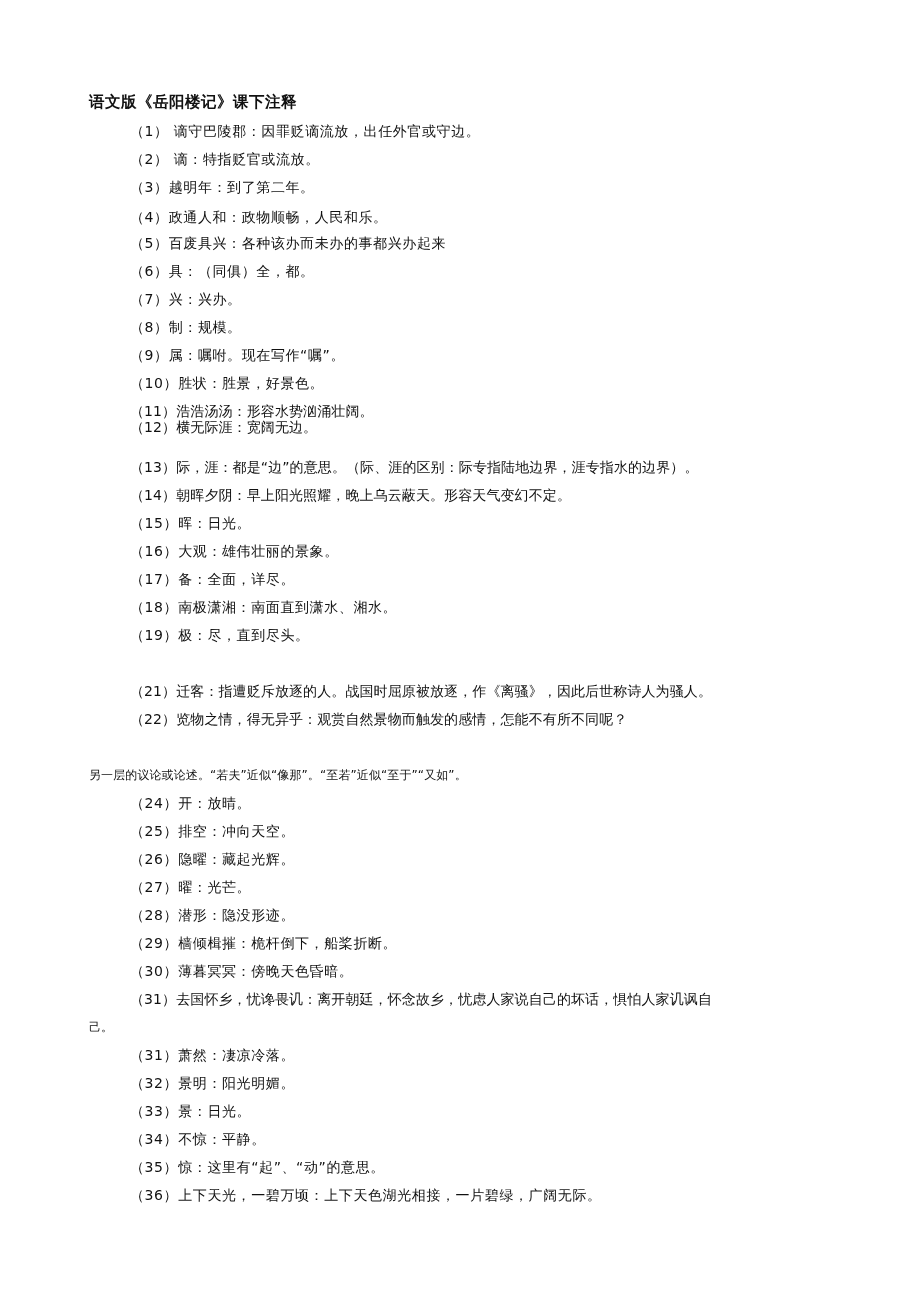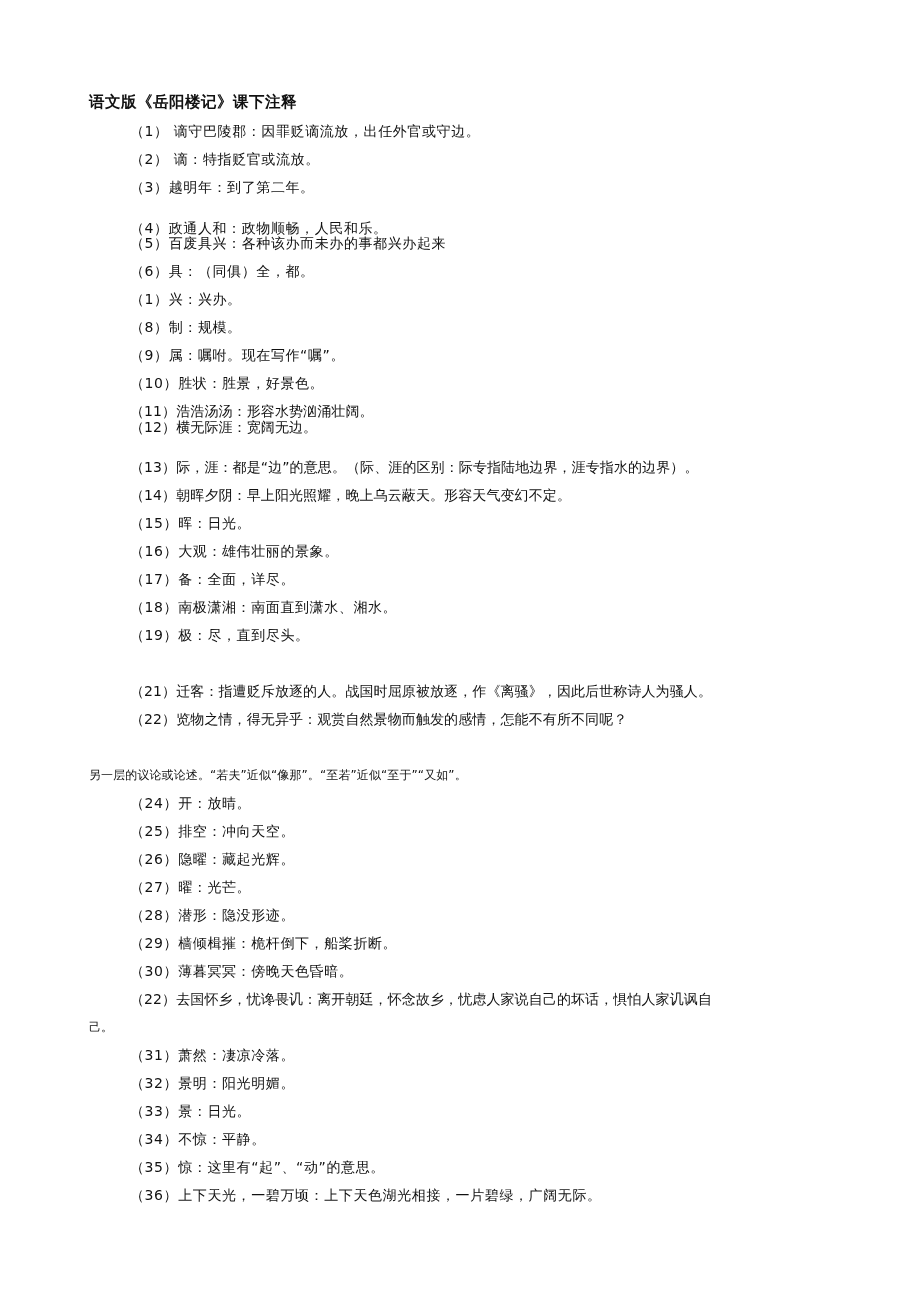--- a/index.html
+++ b/index.html
@@ -13,24 +13,24 @@
   </style>
 </head>
 <body>
 
 <div class="page">
   <div class="title">语文版《岳阳楼记》课下注释</div>
 
   <div class="note" style="top:122px">（1）  谪守巴陵郡：因罪贬谪流放，出任外官或守边。</div>
   <div class="note" style="top:150px">（2）  谪：特指贬官或流放。</div>
   <div class="note" style="top:178px">（3）越明年：到了第二年。</div>
-  <div class="note" style="top:219px">（4）政通人和：政物顺畅，人民和乐。</div>
+  <div class="note" style="top:208px">（4）政通人和：政物顺畅，人民和乐。</div>
   <div class="note" style="top:234px">（5）百废具兴：各种该办而未办的事都兴办起来</div>
   <div class="note" style="top:262px">（6）具：（同俱）全，都。</div>
-  <div class="note" style="top:290px">（1）兴：兴办。</div>
+  <div class="note" style="top:290px">（7）兴：兴办。</div>
   <div class="note" style="top:318px">（8）制：规模。</div>
   <div class="note" style="top:346px">（9）属：嘱咐。现在写作“嘱”。</div>
   <div class="note" style="top:374px">（10）胜状：胜景，好景色。</div>
   <div class="note tight" style="top:402px">（11）浩浩汤汤：形容水势汹涌壮阔。</div>
   <div class="note tight" style="top:418px">（12）横无际涯：宽阔无边。</div>
   <div class="note tight" style="top:458px">（13）际，涯：都是“边”的意思。（际、涯的区别：际专指陆地边界，涯专指水的边界）。</div>
   <div class="note tight" style="top:486px">（14）朝晖夕阴：早上阳光照耀，晚上乌云蔽天。形容天气变幻不定。</div>
   <div class="note" style="top:514px">（15）晖：日光。</div>
   <div class="note" style="top:542px">（16）大观：雄伟壮丽的景象。</div>
   <div class="note" style="top:570px">（17）备：全面，详尽。</div>
@@ -39,21 +39,21 @@
   <div class="note tight" style="top:682px">（21）迁客：指遭贬斥放逐的人。战国时屈原被放逐，作《离骚》，因此后世称诗人为骚人。</div>
   <div class="note tight" style="top:710px">（22）览物之情，得无异乎：观赏自然景物而触发的感情，怎能不有所不同呢？</div>
   <div class="wrap" style="top:766px">另一层的议论或论述。“若夫”近似“像那”。“至若”近似“至于”“又如”。</div>
   <div class="note" style="top:794px">（24）开：放晴。</div>
   <div class="note" style="top:822px">（25）排空：冲向天空。</div>
   <div class="note" style="top:850px">（26）隐曜：藏起光辉。</div>
   <div class="note" style="top:878px">（27）曜：光芒。</div>
   <div class="note" style="top:906px">（28）潜形：隐没形迹。</div>
   <div class="note" style="top:934px">（29）樯倾楫摧：桅杆倒下，船桨折断。</div>
   <div class="note" style="top:962px">（30）薄暮冥冥：傍晚天色昏暗。</div>
-  <div class="note tight" style="top:990px">（22）去国怀乡，忧谗畏讥：离开朝廷，怀念故乡，忧虑人家说自己的坏话，惧怕人家讥讽自</div>
+  <div class="note tight" style="top:990px">（31）去国怀乡，忧谗畏讥：离开朝廷，怀念故乡，忧虑人家说自己的坏话，惧怕人家讥讽自</div>
   <div class="wrap" style="top:1018px">己。</div>
   <div class="note" style="top:1046px">（31）萧然：凄凉冷落。</div>
   <div class="note" style="top:1074px">（32）景明：阳光明媚。</div>
   <div class="note" style="top:1102px">（33）景：日光。</div>
   <div class="note" style="top:1130px">（34）不惊：平静。</div>
   <div class="note" style="top:1158px">（35）惊：这里有“起”、“动”的意思。</div>
   <div class="note" style="top:1186px">（36）上下天光，一碧万顷：上下天色湖光相接，一片碧绿，广阔无际。</div>
 </div>
 
 </body></html>

